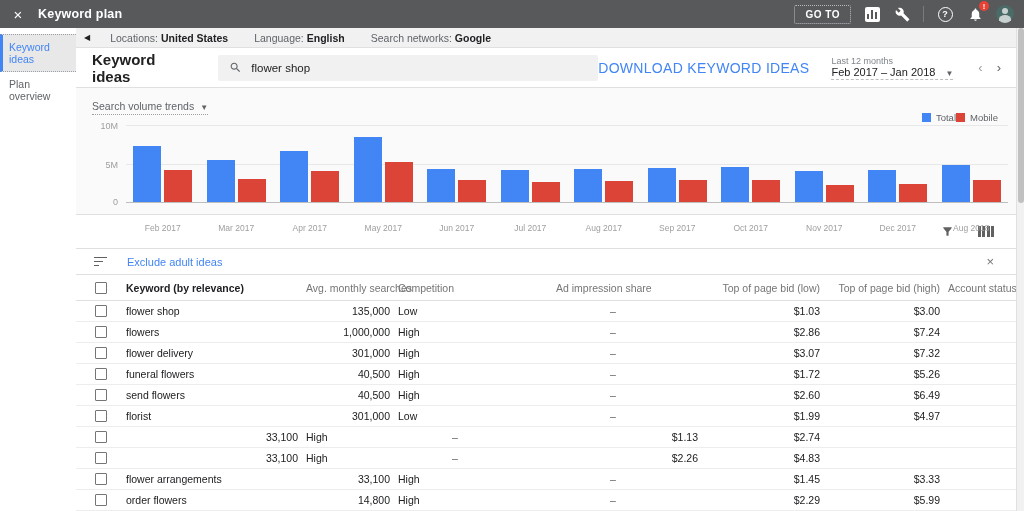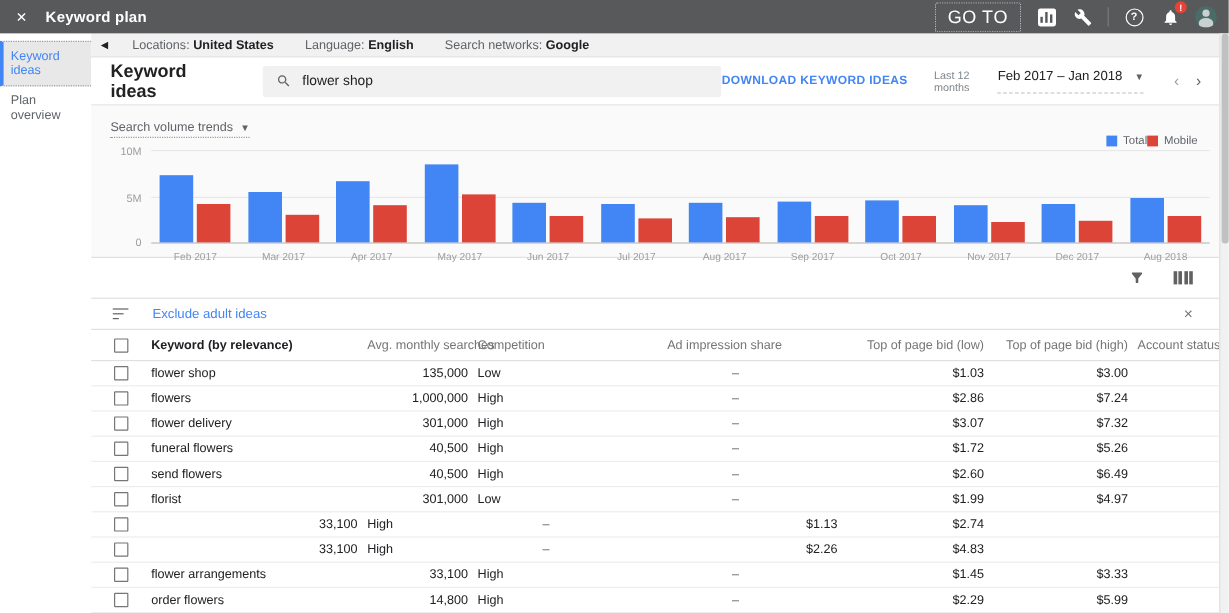--- a/index.html
+++ b/index.html
@@ -4,21 +4,21 @@
 <style>
   * { box-sizing: border-box; margin: 0; padding: 0; }
   html,body { width:1024px; height:511px; overflow:hidden; }
   body { font-family:"Liberation Sans", sans-serif; background:#fff; position:relative; color:#202124; }
 
   
   .appbar { height:28px; background:#58595b; display:flex; align-items:center; padding:0 10px; gap:12px; }
   .appbar .close { color:#fff; font-size:15px; line-height:1; cursor:pointer; width:16px; text-align:center; }
   .appbar .title { color:#fff; font-size:12.5px; font-weight:bold; letter-spacing:.2px; }
   .appbar .spacer { flex:1; }
-  .goto-btn { border:1px dotted #b9bdc1; color:#fff; font-size:15px; font-weight:normal; letter-spacing:.5px; padding:3px 10px; border-radius:2px; background:transparent; cursor:pointer;text-align:right; }
+  .goto-btn { border:1px dotted #b9bdc1; color:#fff; font-size:10px; font-weight:bold; letter-spacing:.5px; padding:3px 10px; border-radius:2px; background:transparent; cursor:pointer;text-align:right; }
   .bar-ic { width:18px; height:18px; display:flex; align-items:center; justify-content:center; position:relative; cursor:pointer; }
   .reports-ic { width:15px; height:15px; background:#fff; border-radius:2px; display:flex; align-items:flex-end; justify-content:center; gap:1.5px; padding:2.5px 2px; }
   .reports-ic i { display:block; width:2.5px; background:#58595b; }
   .divider-v { width:1px; height:16px; background:#7a7b7d; }
   .help-ic { width:15px; height:15px; border:1.5px solid #fff; border-radius:50%; color:#fff; font-size:9px; font-weight:bold; display:flex; align-items:center; justify-content:center; }
   .badge { position:absolute; top:-4px; right:-5px; background:#e94235; color:#fff; font-size:7.5px; font-weight:bold; width:10px; height:10px; border-radius:50%; display:flex; align-items:center; justify-content:center; }
   .avatar { width:18px; height:18px; border-radius:50%; background:#4a6b68; position:relative; overflow:hidden; }
   .avatar::before { content:""; position:absolute; top:3px; left:6px; width:6px; height:6px; border-radius:50%; background:#c9d1d0; }
   .avatar::after { content:""; position:absolute; top:10px; left:3px; width:12px; height:8px; border-radius:50% 50% 0 0; background:#c9d1d0; }
 
@@ -35,22 +35,22 @@
   .setting b { color:#202124; margin-left:3px; font-weight:bold; }
   .setting { color:#5f6368; }
 
   
   .title-row { height:40px; background:#fff; border-bottom:1px solid #e0e0e0; display:flex; align-items:center; padding:0 16px; flex:none; }
   .page-title { font-size:15px; font-weight:bold; color:#212121; }
   .searchbox { margin-left:26px; width:400px; height:26px; background:#f1f1f1; border-radius:2px; display:flex; align-items:center; gap:9px; padding:0 11px; cursor:text; }
   .searchbox svg { flex:none; }
   .search-text { font-size:11.5px; color:#202124; }
   .title-spacer { flex:1; }
-  .download-link { font-size:10px; font-weight:bold; color:#4285f4; letter-spacing:.3px; cursor:pointer; white-space:nowrap; }
-  .daterange { margin:0 18px 0 22px; display:flex; flex-direction:row; }
+  .download-link { font-size:14px; font-weight:normal; color:#4285f4; letter-spacing:.3px; cursor:pointer; white-space:nowrap; }
+  .daterange { margin:0 18px 0 22px; display:flex; flex-direction:column; }
   .range-caption { font-size:9px; color:#80868b; }
   .range-value { font-size:11px; color:#202124; border-bottom:1px dashed #bdbdbd; padding-bottom:1px; cursor:pointer; white-space:nowrap; }
   .range-value .dd { font-size:8px; color:#5f6368; margin-left:10px; }
   .range-nav { font-size:13px; color:#9aa0a6; cursor:pointer; padding:0 7px; }
   .range-nav.next { color:#5f6368; }
 
   
   .chart-sec { height:127px; background:#fafafa; border-bottom:1px solid #e0e0e0; position:relative; padding:8px 16px 0 16px; flex:none; }
   .trend-dd { display:inline-block; font-size:10.5px; color:#5f6368; border-bottom:1px dotted #9e9e9e; padding-bottom:2px; cursor:pointer; }
   .trend-dd .dd { font-size:8px; margin-left:6px; }
@@ -59,21 +59,21 @@
   .swatch { width:9px; height:9px; }
   .chart-wrap { display:flex; margin-top:10px; }
   .y-axis { width:34px; position:relative; height:78px; flex:none; }
   .y-axis span { position:absolute; right:8px; font-size:9px; color:#9e9e9e; }
   .y-axis .t0 { top:-4px; } .y-axis .t1 { top:35px; } .y-axis .t2 { top:72px; }
   .plot { flex:1; height:78px; position:relative; border-bottom:1px solid #bdbdbd; display:flex; }
   .plot::before, .plot::after { content:""; position:absolute; left:0; right:0; height:1px; background:#e8e8e8; }
   .plot::before { top:0; } .plot::after { top:50%; }
   .cgroup { flex:1; display:flex; align-items:flex-end; justify-content:center; gap:3px; position:relative; z-index:1; }
   .bar { width:38%; max-width:30px; }
-  .x-labels { display:flex; margin-left:34px; margin-top:6px; }
+  .x-labels { display:flex; margin-left:34px; margin-top:20px; }
   .x-labels div { flex:1; text-align:center; font-size:8.5px; color:#9e9e9e; }
 
   
   .table-toolbar { height:33px; background:#fff; display:flex; align-items:center; justify-content:flex-end; gap:24px; padding-right:30px; flex:none; }
   .tool-ic { cursor:pointer; display:flex; align-items:center; }
   .cols-ic { display:flex; gap:1.5px; }
   .cols-ic i { width:3px; height:11px; background:#616161; }
 
   
   .filter-row { height:27px; border-top:1px solid #e0e0e0; border-bottom:1px solid #e0e0e0; display:flex; align-items:center; padding:0 18px; gap:20px; flex:none; }

